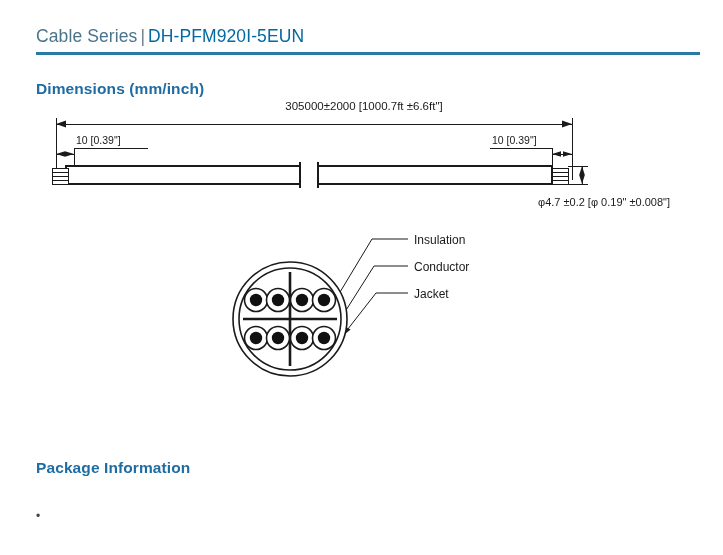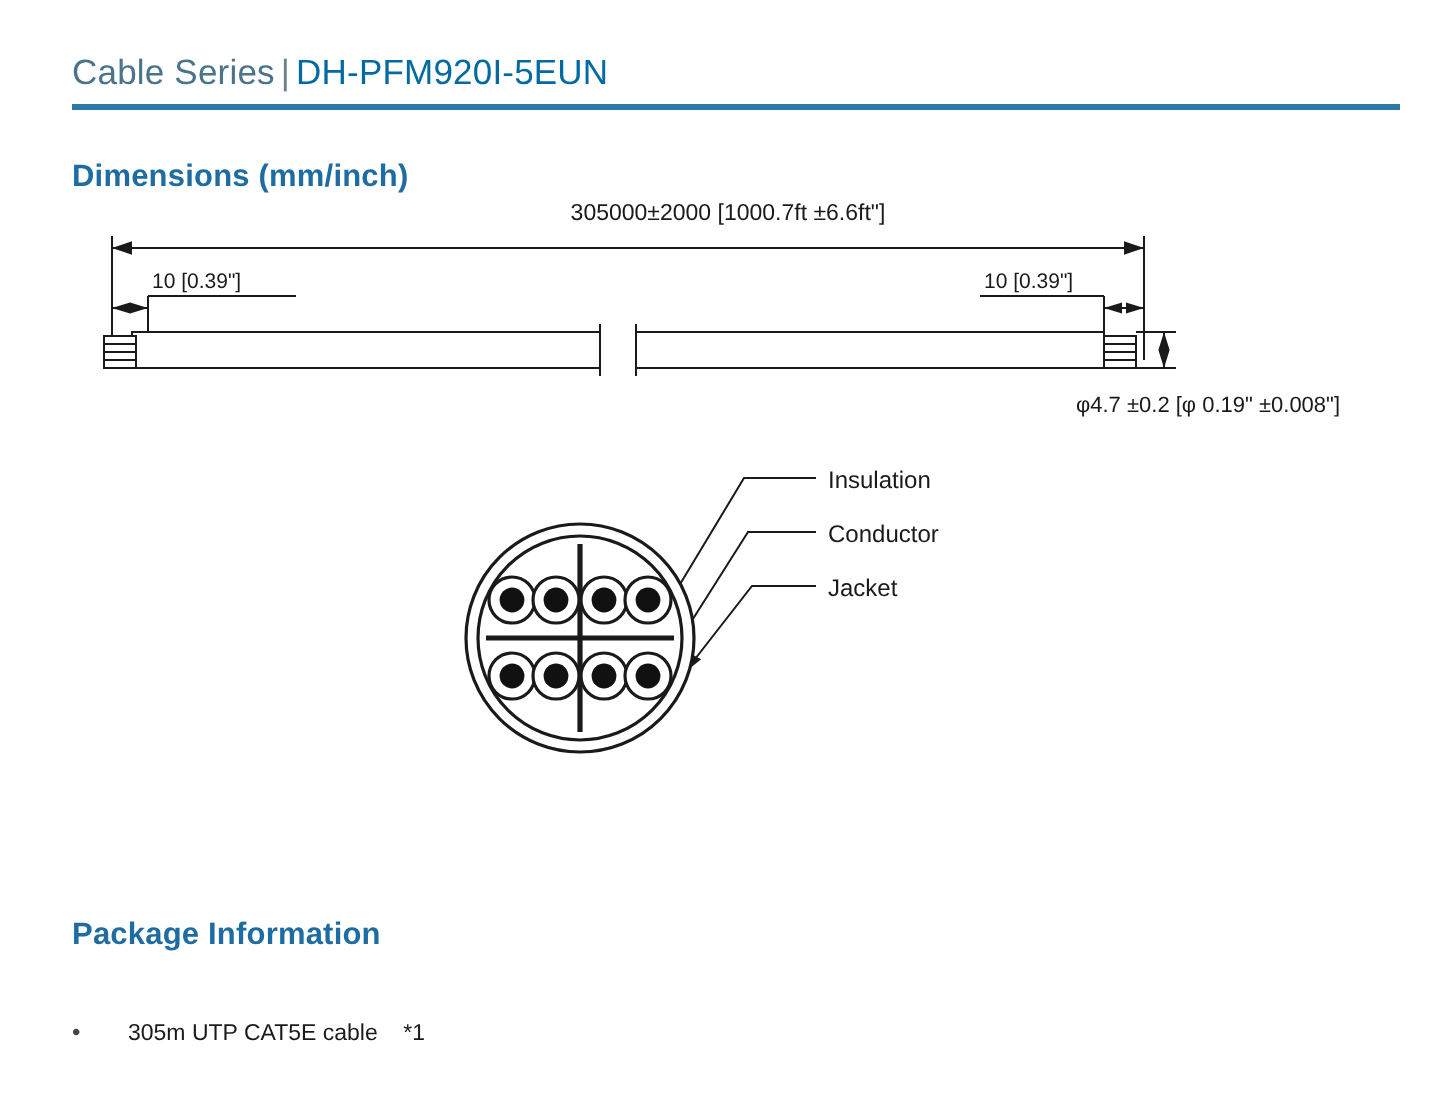--- a/index.html
+++ b/index.html
@@ -245,15 +245,14 @@
       </g>
     </g>
   </g>
 </svg>
 
 <div class="section-heading" id="heading-package">Package Information</div>
 
 <div class="package-list">
   <div class="package-row">
     <span class="package-bullet">•</span>
-    <span class="package-text">305m UTP CAT5E cable    *1</span>
   </div>
 </div>
 
 </body></html>

